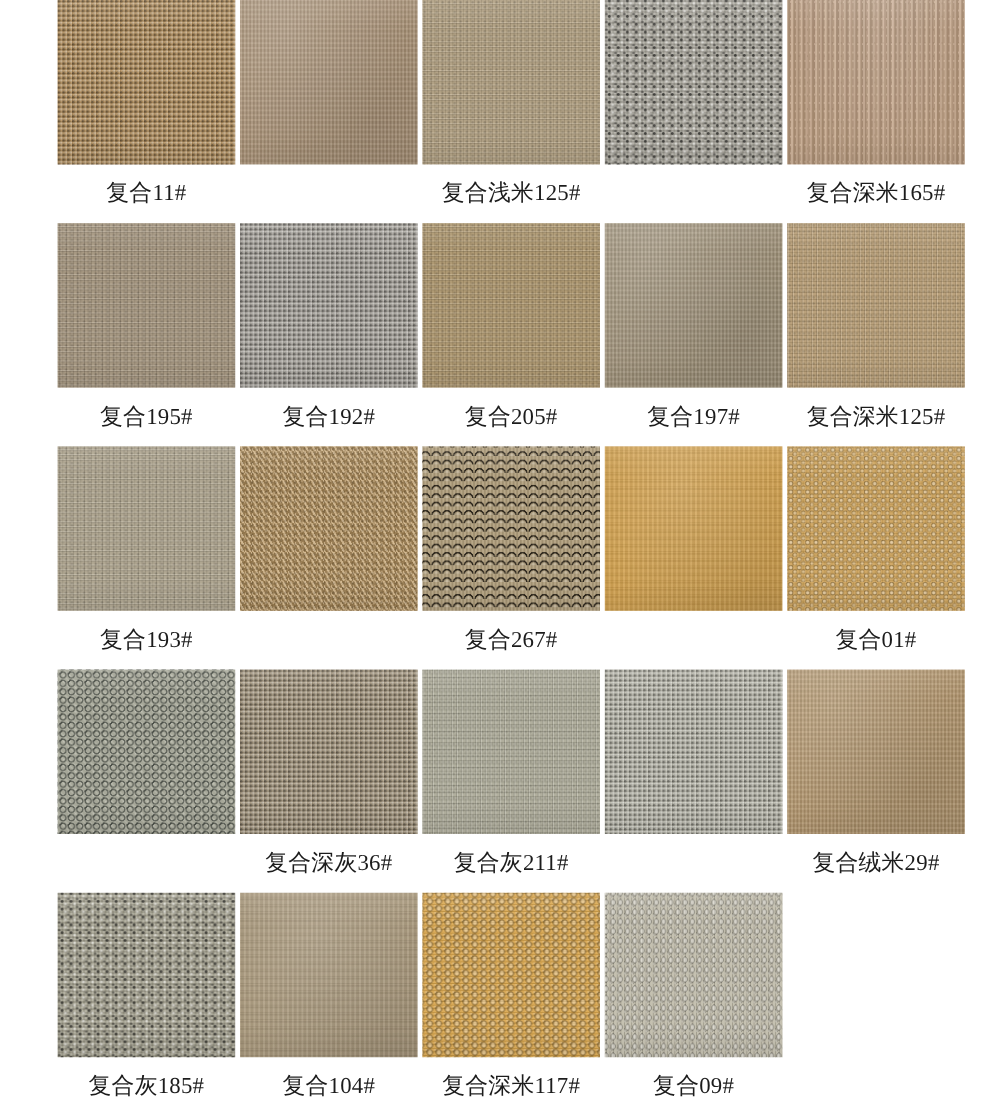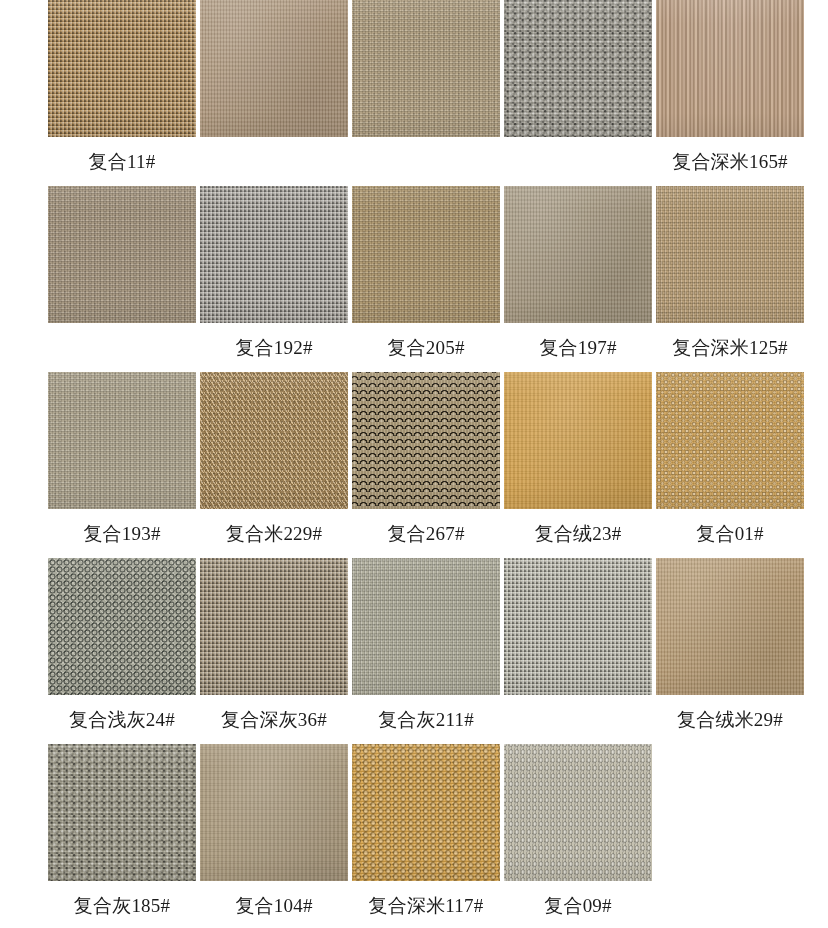--- a/index.html
+++ b/index.html
@@ -244,39 +244,41 @@
         <div class="tile" style="background-color: rgb(171, 147, 119);">
           <div class="tex tex-suede"></div>
           <div class="vig"></div>
         </div>
       </div>
       <div class="cell r1">
         <div class="tile" style="background-color: rgb(184, 166, 134);">
           <div class="tex tex-rib-h"></div>
           <div class="vig"></div>
         </div>
+        <div class="label">复合浅米125#</div>
       </div>
       <div class="cell r1">
         <div class="tile" style="background-color: rgb(173, 170, 160);">
           <div class="tex tex-speckle"></div>
           <div class="vig"></div>
         </div>
       </div>
       <div class="cell r1">
         <div class="tile" style="background-color: rgb(192, 160, 131);">
           <div class="tex tex-nap"></div>
           <div class="vig"></div>
         </div>
         <div class="label">复合深米165#</div>
       </div>
       <div class="cell r2">
         <div class="tile" style="background-color: rgb(171, 155, 131);">
           <div class="tex tex-rib-h"></div>
           <div class="vig"></div>
         </div>
+        <div class="label">复合195#</div>
       </div>
       <div class="cell r2">
         <div class="tile" style="background-color: rgb(176, 172, 164);">
           <div class="tex tex-basket"></div>
           <div class="vig"></div>
         </div>
         <div class="label">复合192#</div>
       </div>
       <div class="cell r2">
         <div class="tile" style="background-color: rgb(180, 156, 114);">
@@ -304,49 +306,46 @@
           <div class="tex tex-rib-h"></div>
           <div class="vig"></div>
         </div>
         <div class="label">复合193#</div>
       </div>
       <div class="cell r3">
         <div class="tile" style="background-color: rgb(193, 154, 95);">
           <div class="tex tex-diag"></div>
           <div class="vig"></div>
         </div>
-        <div class="label">复合米229#</div>
       </div>
       <div class="cell r3">
         <div class="tile" style="background-color: rgb(178, 160, 126);">
           <div class="tex tex-scale"></div>
           <div class="vig"></div>
         </div>
         <div class="label">复合267#</div>
       </div>
       <div class="cell r3">
         <div class="tile" style="background-color: rgb(210, 161, 78);">
           <div class="tex tex-velvet"></div>
           <div class="vig"></div>
         </div>
-        <div class="label">复合绒23#</div>
       </div>
       <div class="cell r3">
         <div class="tile" style="background-color: rgb(203, 159, 84);">
           <div class="tex tex-boucle"></div>
           <div class="vig"></div>
         </div>
         <div class="label">复合01#</div>
       </div>
       <div class="cell r4">
         <div class="tile" style="background-color: rgb(180, 181, 166);">
           <div class="tex tex-mesh"></div>
           <div class="vig"></div>
         </div>
-        <div class="label">复合浅灰24#</div>
       </div>
       <div class="cell r4">
         <div class="tile" style="background-color: rgb(171, 156, 130);">
           <div class="tex tex-basket"></div>
           <div class="vig"></div>
         </div>
         <div class="label">复合深灰36#</div>
       </div>
       <div class="cell r4">
         <div class="tile" style="background-color: rgb(181, 179, 160);">

